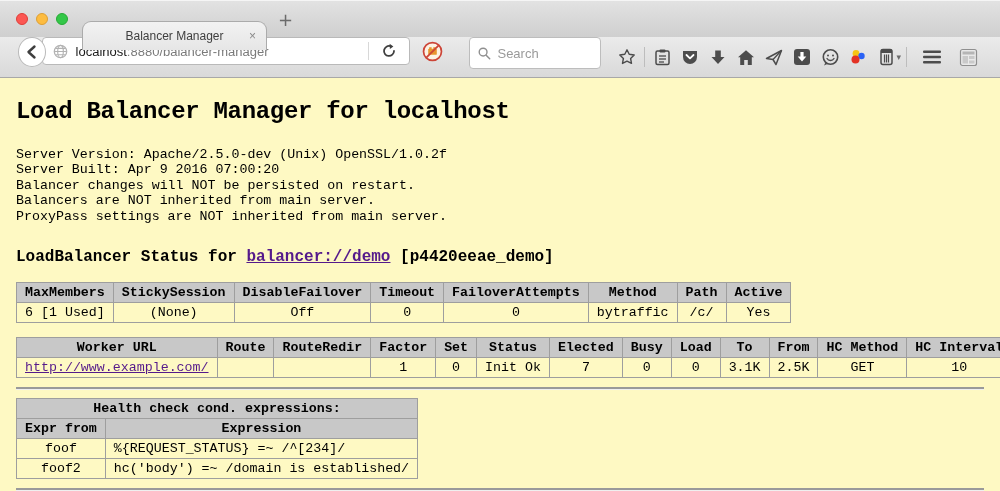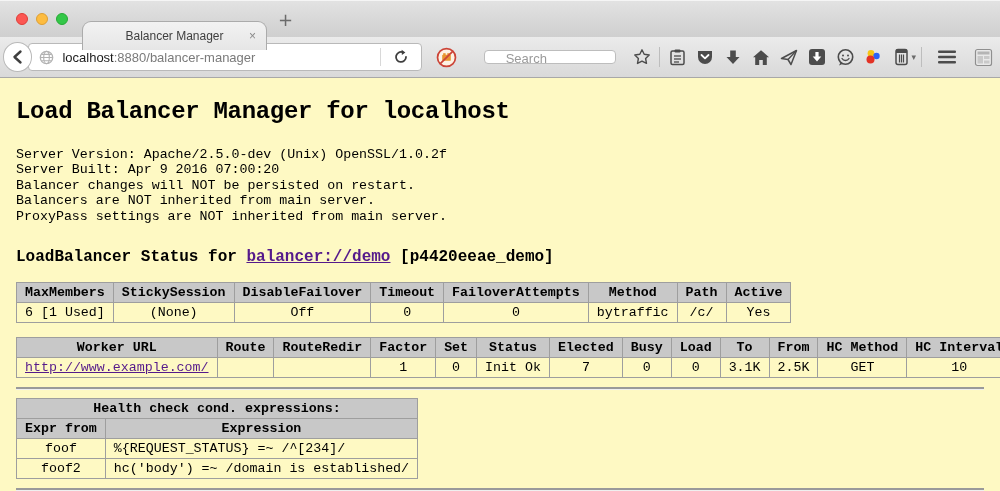--- a/index.html
+++ b/index.html
@@ -16,33 +16,33 @@
   .tl-yellow { background:#fdbc40; border:1px solid #de9f34; }
   .tl-green  { background:#33c748; border:1px solid #27aa35; }
   .tab { position:absolute; left:82px; top:20px; width:185px; height:29px;
          background:linear-gradient(#f2f2f2,#e6e6e6); border:1px solid #ababab; border-bottom:none;
          border-radius:9px 9px 0 0; display:flex; align-items:center; justify-content:center;
          font-size:12px; color:#3f3f3f; font-family:"Liberation Sans",sans-serif; }
   .tab-close { position:absolute; right:10px; top:7px; color:#8a8a8a; font-size:12px; cursor:default; }
   .newtab { position:absolute; left:278px; top:10px; color:#6b6b6b; font-size:18px; line-height:18px; }
 
   .toolbar { height:41px; flex:0 0 41px; background:linear-gradient(#ebebeb,#d9d9d9);
-             border-bottom:1px solid #a8a8a8; display:flex; align-items:center; padding:0 3px;
+             border-bottom:1px solid #a8a8a8; display:flex; padding:0 18px;
              font-family:"Liberation Sans",sans-serif; }
   .back-btn { width:30px; height:30px; border-radius:50%; background:#fff; border:1px solid #b9b9b9;
               display:flex; align-items:center; justify-content:center; z-index:2; }
   .urlbar { margin-left:-4px; width:402px; height:28px; background:#fff; border:1px solid #b9b9b9;
             border-radius:4px; display:flex; align-items:center; padding:0 6px 0 10px; }
   .url-text { font-size:13px; margin-left:8px; flex:1; white-space:nowrap; overflow:hidden; }
   .url-host { color:#1a1a1a; }
   .url-path { color:#7a7a7a; }
   .url-div { width:1px; height:18px; background:#d8d8d8; margin:0 6px; }
   .flashblock { margin-left:10px; }
-  .searchbox { margin-left:24px; width:135px; height:14px; background:#fff; border:1px solid #bdbdbd;
-               border-radius:4px; display:flex; align-items:center; padding:0 8px;flex-direction:column; }
+  .searchbox { margin-left:24px; width:135px; height:32px; background:#fff; border:1px solid #bdbdbd;
+               border-radius:4px; display:flex; align-items:center; padding:0 8px; }
   .searchbox input { border:none; outline:none; width:95px; font-size:13px; color:#333;
                      margin-left:6px; font-family:"Liberation Sans",sans-serif; background:transparent; }
   .searchbox input::placeholder { color:#9a9a9a; }
   .tool-icons { display:flex; align-items:center; margin-left:12px; }
   .tbtn { width:28px; height:28px; display:flex; align-items:center; justify-content:center; }
   .vdiv { width:1px; height:20px; background:#bdbdbd; margin:0 3px; }
   .caret { font-size:9px; color:#6b6b6b; margin-left:-4px; margin-right:2px; }
   .hamburger { margin-left:8px; }
 
   

